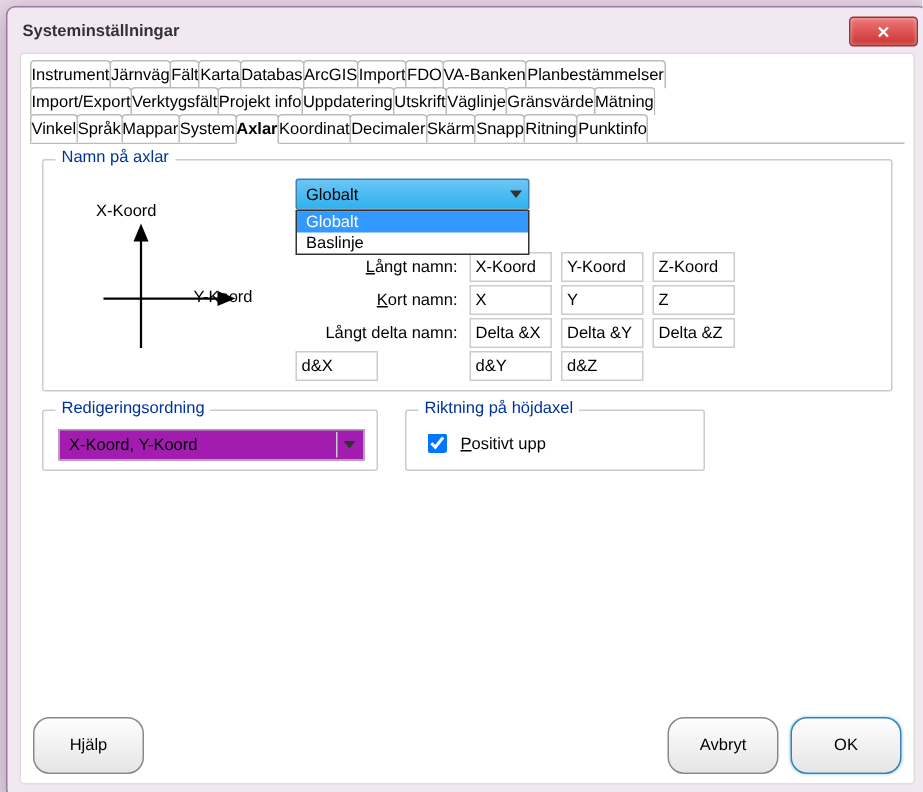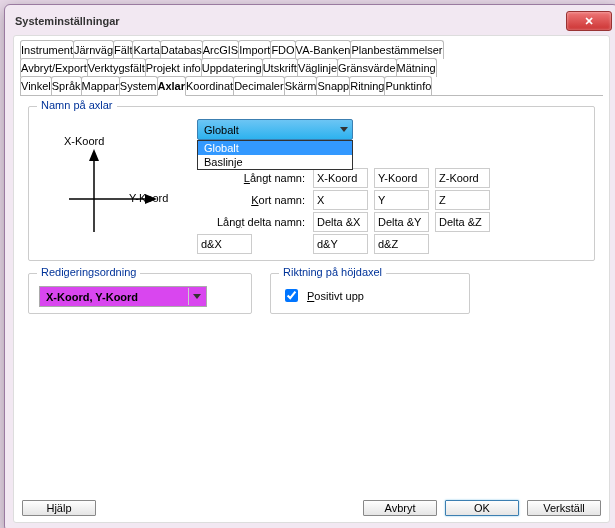--- a/index.html
+++ b/index.html
@@ -25,27 +25,27 @@
   .dropdown-button { width: 156px; height: 21px; border: 1px solid #3c7fb1; border-radius: 2px; background: linear-gradient(#6cc5f4, #2db2ef); display: flex; align-items: center; justify-content: space-between; padding: 0 4px 0 6px; color: #000; cursor: default; }
   .dropdown-arrow { width: 0; height: 0; border-left: 4px solid transparent; border-right: 4px solid transparent; border-top: 5px solid #333; }
   .dropdown-list { position: absolute; top: 21px; left: 0; width: 156px; border: 1px solid #333; background: #fff; z-index: 10; }
   .dropdown-list .opt { padding: 1px 6px; }
   .dropdown-list .opt.sel { background: #3399ff; color: #fff; }
   .grid-fields { display: grid; grid-template-columns: 110px 55px 55px 55px; gap: 2px 6px; align-items: center; margin-top: 28px; }
   .grid-fields .lbl { text-align: right; padding-right: 2px; }
   .grid-fields input { width: 55px; height: 20px; border: 1px solid #ccc; padding: 1px 3px; }
   .lower-row { display: flex; gap: 18px; }
   .lower-row .groupbox { flex: 0 0 auto; }
-  .combo { width: 168px; height: 21px; border: 1px solid #aaa; background: #d946ef; display: flex; align-items: center; justify-content: space-between; padding: 0 2px 0 6px; cursor: default; font-weight: bold; }
+  .combo { width: 204px; height: 21px; border: 1px solid #aaa; background: #a21caf; display: flex; align-items: center; justify-content: space-between; padding: 0 2px 0 6px; cursor: default; }
   .combo .arrowbox { width: 16px; height: 17px; border-left: 1px solid #ccc; display: flex; align-items: center; justify-content: center; }
   .check-row { display: flex; align-items: center; gap: 6px; }
   .check-row input { width: 13px; height: 13px; }
   .button-bar { display: flex; justify-content: space-between; align-items: center; padding: 0 2px; margin-top: auto; }
   .button-bar .right { display: flex; gap: 8px; }
-  .btn { min-width: 74px; height: 16px; border: 1px solid #888; border-radius: 1px; background: linear-gradient(#fefefe,#e5e5e5); display: flex; align-items: center; justify-content: center; padding: 0 12px; cursor: default; }
+  .btn { min-width: 74px; height: 38px; border: 1px solid #888; border-radius: 11px; background: linear-gradient(#fefefe,#e5e5e5); display: flex; align-items: center; justify-content: center; padding: 0 12px; cursor: default; }
   .btn.default { border: 1px solid #3c7fb1; box-shadow: 0 0 2px #7ac3e8; }
   u { text-decoration: underline; }
 </style>
 </head>
 <body>
 
 <div class="window">
   <div class="titlebar">
     <span class="titletext">Systeminställningar</span>
     <div class="close-btn">
@@ -61,21 +61,21 @@
           <div class="tab">Fält</div>
           <div class="tab">Karta</div>
           <div class="tab">Databas</div>
           <div class="tab">ArcGIS</div>
           <div class="tab">Import</div>
           <div class="tab">FDO</div>
           <div class="tab">VA-Banken</div>
           <div class="tab">Planbestämmelser</div>
         </div>
       <div class="tabs-row" id="tabs-row2">
-          <div class="tab">Avbryt/Export</div>
+          <div class="tab">Import/Export</div>
           <div class="tab">Verktygsfält</div>
           <div class="tab">Projekt info</div>
           <div class="tab">Uppdatering</div>
           <div class="tab">Utskrift</div>
           <div class="tab">Väglinje</div>
           <div class="tab">Gränsvärde</div>
           <div class="tab">Mätning</div>
         </div>
       <div class="tabs-row" id="tabs-row3">
           <div class="tab">Vinkel</div>
@@ -170,19 +170,16 @@
       <div class="btn">
           <span>Hjälp</span>
         </div>
       <div class="right">
         <div class="btn">
             <span>Avbryt</span>
           </div>
         <div class="btn default">
             <span>OK</span>
           </div>
-        <div class="btn">
-            <span>Verkställ</span>
-          </div>
       </div>
     </div>
   </div>
 </div>
 
 </body></html>

